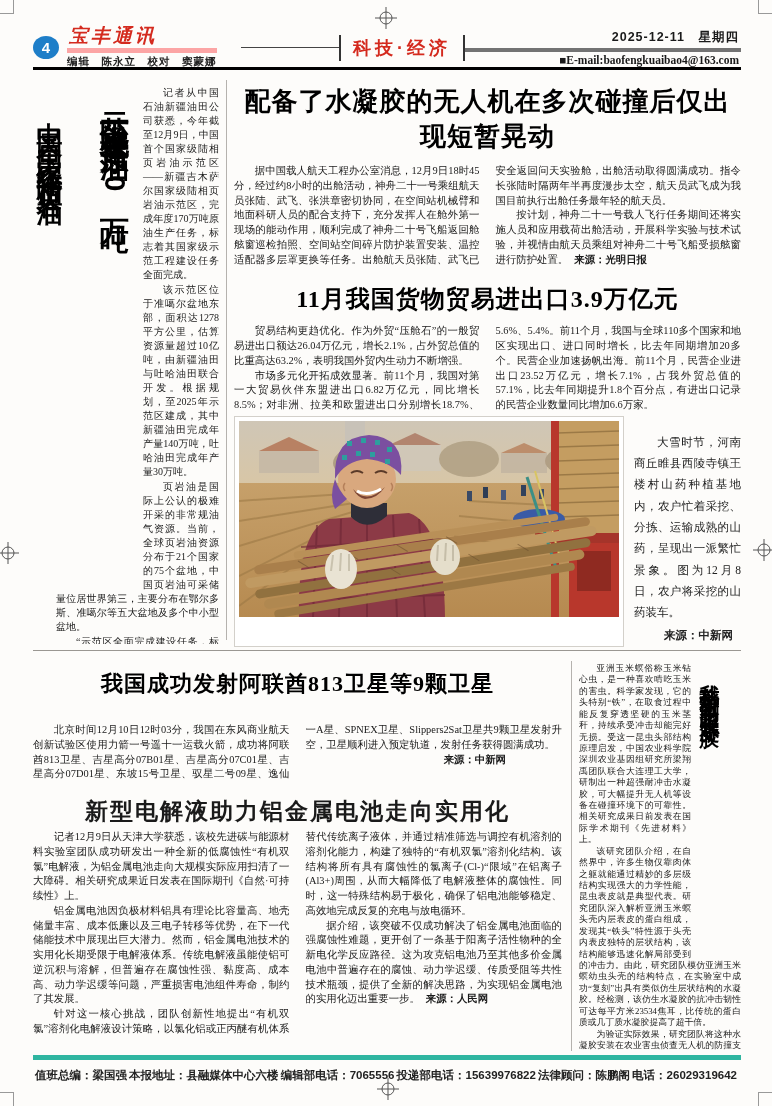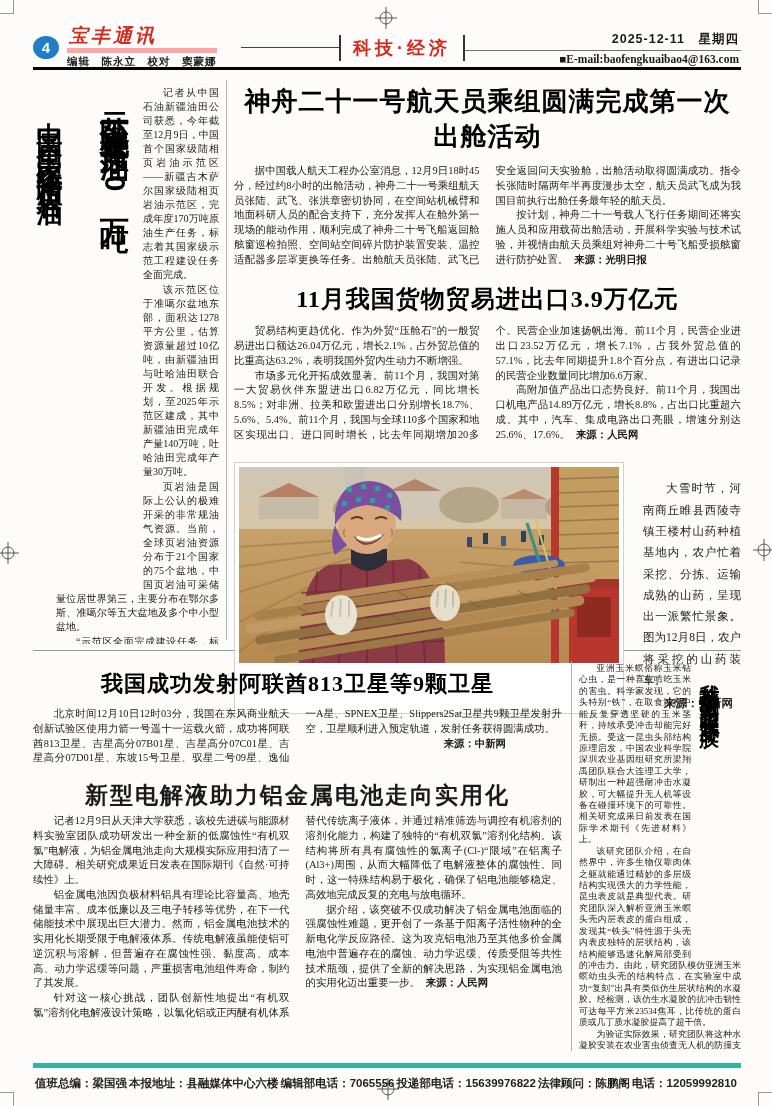--- a/index.html
+++ b/index.html
@@ -28,21 +28,21 @@
                 border-bottom:5px solid #fca5a5; padding:0 6px 1px 2px; line-height:1.1; }
   .editors { font-family:Liberation Serif, serif; font-size:10.5px; font-weight:bold;
              letter-spacing:1px; color:#222; padding-top:2px; }
   .mast-mid { display:flex; align-items:center; flex:0 0 auto; }
   .hline { width:98px; border-top:1px solid #444; }
   .vbar { width:2px; height:26px; background:#333; }
   .section-title { color:#d42a1e; font-family:"Liberation Sans", sans-serif; font-weight:900;
                    font-size:18px; letter-spacing:4px; padding:0 12px; line-height:1; }
   .mast-right { flex:1; display:flex; flex-direction:column; justify-content:center; }
   .mast-date { text-align:right; font-family:"Liberation Sans", sans-serif; font-weight:bold;
-               font-size:12.5px; letter-spacing:1px; padding:0 2px 2px 0; border-bottom:1px solid #737373; }
+               font-size:12.5px; letter-spacing:1px; padding:0 2px 2px 0; border-bottom:4px solid #737373; }
   .mast-email { text-align:right; font-size:11.5px; font-weight:bold; padding:2px 2px 0 0; }
 
   
   p.graf { text-indent:2em; text-align:justify; }
   .src { font-family:Liberation Mono, monospace; font-weight:bold; font-style:normal; margin-left:6px; }
   .cols2 { column-count:2; column-gap:16px; }
 
   
   .top-section { display:flex; height:574px; padding-top:8px; }
   .vdivider { width:1px; background:#b5b2ae; margin:2px 7px 4px 7px; }
@@ -55,44 +55,44 @@
   .vh-shale-2 { font-size:29px; letter-spacing:5px; }
   .shale-body { font-size:10px; line-height:1.4; }
   .shale-body p { margin-bottom:1px;margin-left:23px; }
 
   .top-right { flex:1; display:flex; flex-direction:column; }
   .headline-center { font-family:"Liberation Serif", serif; font-weight:bold; text-align:center; color:#000; }
   .shenzhou-title { font-size:26px; letter-spacing:1px; margin:6px 0 10px 0; }
   .article-body { font-size:10.4px; line-height:1.42; }
   .trade-title { font-size:24px; letter-spacing:1px; margin:16px 0 9px 0; }
 
-  .photo-row { display:flex; margin-top:20px; gap:19px; }
+  .photo-row { display:flex; margin-top:3px; gap:10px; }
   .photo-frame { background:#fff; border:1px solid #d3d0ca; padding:4px; flex:0 0 auto; }
   .caption { flex:1; font-size:11.5px; line-height:1.85; color:#222; padding-top:16px; }
   .caption .cap-text { text-indent:2em; text-align:justify; display:block; }
   .caption .cap-src { display:block; text-align:right; padding-right:8px; margin-top:2px;
                       font-family:"Liberation Sans", sans-serif; font-weight:bold; }
 
   .hrule-mid { border-top:1px solid #9a9792; margin:6px 0 8px 0; }
 
   
   .bottom-section { display:flex; height:396px; }
   .bottom-left { flex:1; padding-right:2px; overflow:hidden; }
-  .satellite-title { font-size:22px; letter-spacing:1px; margin:10px 0 8px 0; }
+  .satellite-title { font-size:22px; letter-spacing:1px; margin:10px 0 24px 0; }
   .battery-title { font-family:"Liberation Sans", sans-serif; font-weight:900; font-size:23px;
                    text-align:center; letter-spacing:2px; margin:14px 0 3px 0; }
   .src-line { text-align:right; padding-right:56px; font-family:"Liberation Sans", sans-serif; font-weight:bold; }
 
   .hydrogel-article { width:162px; flex:0 0 auto; height:392px; overflow:hidden; padding-top:4px; }
   .hydrogel-headline { float:right; width:44px; height:290px; margin-left:6px; }
   .vh-hydro { font-size:20px; letter-spacing:4px; padding-top:4px; }
   .hydro-body { font-size:8.8px; line-height:1.3; }
 
   
-  .footer { margin-top:8px; }
+  .footer { }
   .teal-bar { height:5px; background:#2fb5a0; }
   .footer-text { display:flex; justify-content:space-between; padding:8px 4px 0 2px;
                  font-family:"Liberation Sans", sans-serif; font-size:11.5px; font-weight:bold; color:#222; }
 </style>
 </head>
 <body>
 
 <div class="page">
 
   <div class="cropmark cm-tl"></div>
@@ -155,33 +155,32 @@
           <p class="graf">页岩油是国际上公认的极难开采的非常规油气资源。当前，全球页岩油资源分布于21个国家的75个盆地，中国页岩油可采储量位居世界第三，主要分布在鄂尔多斯、准噶尔等五大盆地及多个中小型盆地。</p>
           <p class="graf"><span>“示范区全面完成建设任务，标志着中国已在陆相页岩油‘甜点识别难、储层改造难、效益开发难’三大世界级难题上取得系统性突破。”新疆油田公司吉庆油田作业区经理杜雪彪说，这将为国内同类型资源开发提供可复制、可推广的技术与管理范式。</span></p>
         </div>
       </article>
 
       <div class="vdivider"></div>
 
       <div class="top-right">
 
         <article>
-          <h1 class="headline-center shenzhou-title">神舟二十一号航天员乘组圆满完成第一次出舱活动</h1>
+          <h1 class="headline-center shenzhou-title">配备了水凝胶的无人机在多次碰撞后仅出现短暂晃动</h1>
           <div class="article-body cols2">
             <p class="graf">据中国载人航天工程办公室消息，12月9日18时45分，经过约8小时的出舱活动，神舟二十一号乘组航天员张陆、武飞、张洪章密切协同，在空间站机械臂和地面科研人员的配合支持下，充分发挥人在舱外第一现场的能动作用，顺利完成了神舟二十号飞船返回舱舷窗巡检拍照、空间站空间碎片防护装置安装、温控适配器多层罩更换等任务。出舱航天员张陆、武飞已安全返回问天实验舱，出舱活动取得圆满成功。指令长张陆时隔两年半再度漫步太空，航天员武飞成为我国目前执行出舱任务最年轻的航天员。</p>
             <p class="graf"><span>按计划，神舟二十一号载人飞行任务期间还将实施人员和应用载荷出舱活动，开展科学实验与技术试验，并视情由航天员乘组对神舟二十号飞船受损舷窗进行防护处置。</span><b class="src">来源：光明日报</b></p>
           </div>
         </article>
 
         <article>
           <h1 class="headline-center trade-title">11月我国货物贸易进出口3.9万亿元</h1>
           <div class="article-body cols2">
             <p class="graf">贸易结构更趋优化。作为外贸“压舱石”的一般贸易进出口额达26.04万亿元，增长2.1%，占外贸总值的比重高达63.2%，表明我国外贸内生动力不断增强。</p>
             <p class="graf">市场多元化开拓成效显著。前11个月，我国对第一大贸易伙伴东盟进出口6.82万亿元，同比增长8.5%；对非洲、拉美和欧盟进出口分别增长18.7%、5.6%、5.4%。前11个月，我国与全球110多个国家和地区实现出口、进口同时增长，比去年同期增加20多个。民营企业加速扬帆出海。前11个月，民营企业进出口23.52万亿元，增长7.1%，占我外贸总值的57.1%，比去年同期提升1.8个百分点，有进出口记录的民营企业数量同比增加6.6万家。</p>
-            <p class="graf"><span>高附加值产品出口态势良好。前11个月，我国出口机电产品14.89万亿元，增长8.8%，占出口比重超六成。其中，汽车、集成电路出口亮眼，增速分别达25.6%、17.6%。</span><b class="src">来源：人民网</b></p>
           </div>
         </article>
 
         <figure class="photo-row">
           <div class="photo-frame">
             <svg width="380" height="196" viewBox="0 0 380 196">
               <defs>
                 <linearGradient id="sky" x1="0" y1="0" x2="0" y2="1">
                   <stop offset="0" stop-color="#cfc6b6"></stop>
                     <stop offset="1" stop-color="#d9c6a4"></stop>
@@ -367,18 +366,18 @@
     </section>
 
     <footer class="footer">
       <div class="teal-bar"></div>
       <div class="footer-text">
         <span>值班总编：梁国强</span>
         <span>本报地址：县融媒体中心六楼</span>
         <span>编辑部电话：7065556</span>
         <span>投递部电话：15639976822</span>
         <span>法律顾问：陈鹏阁</span>
-        <span>电话：12059992810</span>
+        <span>电话：26029319642</span>
       </div>
     </footer>
 
   </div>
 </div>
 
 </body></html>

